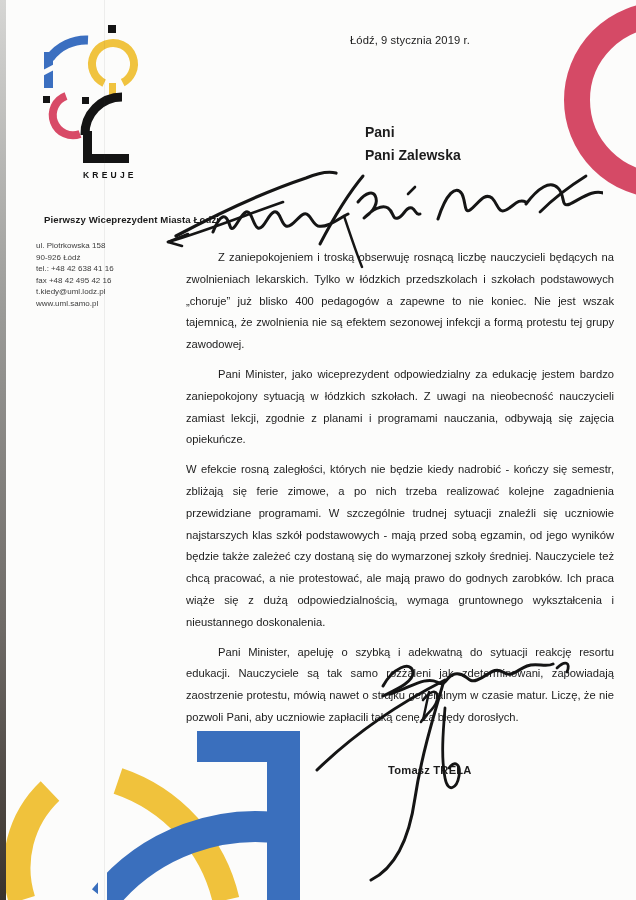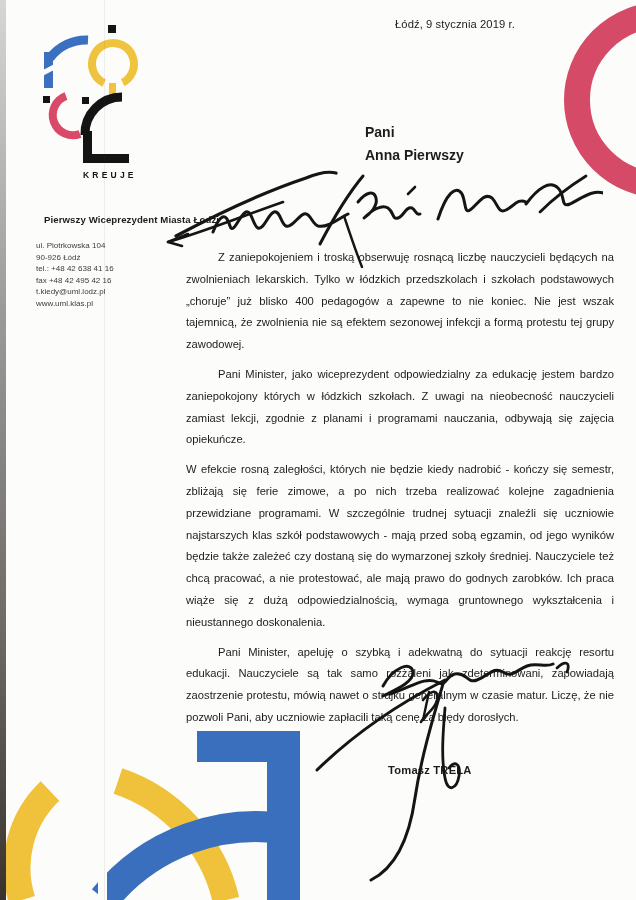--- a/index.html
+++ b/index.html
@@ -12,21 +12,21 @@
     position:absolute;left:0;top:0;width:6px;height:900px;z-index:6;
     background:linear-gradient(to bottom,#d6d6d4 0%,#9a9a97 35%,#6e6a66 70%,#39322c 100%);
   }
   .crease{
     position:absolute;left:104px;top:0;width:1px;height:900px;z-index:5;
     background:rgba(70,70,70,0.08);
   }
   .decor-svg{position:absolute;left:0;top:0;width:636px;height:900px;z-index:1;}
   .logo-svg{position:absolute;left:35px;top:22px;width:110px;height:165px;z-index:2;}
   .date-line{
-    position:absolute;left:350px;top:18px;width:210px;text-align:center;
+    position:absolute;left:350px;top:34px;width:210px;text-align:left;
     font-size:11.2px;letter-spacing:0.1px;z-index:3;
   }
   .sender-title{
     position:absolute;left:44px;top:214px;width:210px;
     font-size:9.6px;font-weight:bold;letter-spacing:0.1px;z-index:3;
   }
   .sender-address{
     position:absolute;left:36px;top:240px;width:150px;
     font-size:8px;line-height:11.6px;color:#3c3c3c;z-index:3;
   }
@@ -92,51 +92,51 @@
       <rect x="8" y="74" width="7" height="7" fill="#141414"></rect>
       <rect x="47" y="75" width="7" height="7" fill="#141414"></rect>
     </g>
     <text x="48" y="156" font-size="8.5" font-weight="bold" letter-spacing="3.2" fill="#141414" style="font-family:'Liberation Sans',sans-serif;">KREUJE</text>
   </svg>
 
   <div class="date-line">Łódź, 9 stycznia 2019 r.</div>
 
   <div class="sender-title">Pierwszy Wiceprezydent Miasta Łodzi</div>
   <div class="sender-address">
-    <div>ul. Piotrkowska 104</div>
+    <div>ul. Piotrkowska 158</div>
     <div>90-926 Łódź</div>
     <div>tel.: +48 42 638 41 16</div>
     <div>fax +48 42 495 42 16</div>
     <div>t.kiedy@uml.lodz.pl</div>
-    <div>www.uml.klas.pl</div>
+    <div>www.uml.samo.pl</div>
   </div>
 
   <div class="recipient">
     <div>Pani</div>
-    <div>Anna Pierwszy</div>
+    <div>Pani Zalewska</div>
   </div>
 
   <svg class="salutation-svg" viewBox="0 0 445 110" role="img" aria-label="Szanowna Pani Minister">
     <path class="hand" stroke-width="3.2" d="M 18 72 C 50 55 100 30 148 14 C 160 9 170 7 178 9"></path>
     <path class="hand" stroke-width="2.6" d="M 10 78 C 45 68 85 52 125 38"></path>
     <path class="hand" stroke-width="2.6" d="M 30 70 L 10 78 L 24 82"></path>
     <path class="hand" stroke-width="3" d="M 55 68 C 62 50 68 48 72 62 C 75 72 82 50 88 48 C 94 46 95 62 100 64 C 106 66 110 50 116 48 C 122 46 123 60 128 62 C 134 64 140 52 146 50 C 152 48 154 60 160 62 C 170 64 180 55 190 50"></path>
     <path class="hand" stroke-width="2.4" d="M 186 52 C 192 70 198 88 204 103"></path>
     <path class="hand" stroke-width="3" d="M 162 80 C 175 55 190 30 205 12"></path>
     <path class="hand" stroke-width="3" d="M 200 38 C 208 28 216 26 218 34 C 220 42 212 50 206 54 C 214 46 224 40 230 44 C 236 48 234 56 240 54 C 246 52 248 42 254 44 C 258 46 258 52 262 50"></path>
     <path class="hand" stroke-width="2.6" d="M 250 30 L 257 23"></path>
     <path class="hand" stroke-width="3" d="M 280 55 C 288 30 298 20 304 30 C 308 38 306 50 312 46 C 320 40 326 28 334 34 C 340 40 340 50 348 46 C 356 42 360 34 368 38"></path>
     <path class="hand" stroke-width="3" d="M 368 40 C 380 24 392 16 400 24 C 408 32 402 44 412 40 C 424 34 436 24 448 30"></path>
     <path class="hand" stroke-width="2.8" d="M 382 48 C 396 34 412 22 428 12"></path>
     <path class="hand" stroke-width="2.8" d="M 448 28 C 456 24 459 29 455 36"></path>
   </svg>
 
   <div class="body-text">
     <p class="indent">Z zaniepokojeniem i troską obserwuję rosnącą liczbę nauczycieli będących na zwolnieniach lekarskich. Tylko w łódzkich przedszkolach i szkołach podstawowych „choruje” już blisko 400 pedagogów a zapewne to nie koniec. Nie jest wszak tajemnicą, że zwolnienia nie są efektem sezonowej infekcji a formą protestu tej grupy zawodowej.</p>
-    <p class="indent">Pani Minister, jako wiceprezydent odpowiedzialny za edukację jestem bardzo zaniepokojony których w łódzkich szkołach. Z uwagi na nieobecność nauczycieli zamiast lekcji, zgodnie z planami i programami nauczania, odbywają się zajęcia opiekuńcze.</p>
+    <p class="indent">Pani Minister, jako wiceprezydent odpowiedzialny za edukację jestem bardzo zaniepokojony sytuacją w łódzkich szkołach. Z uwagi na nieobecność nauczycieli zamiast lekcji, zgodnie z planami i programami nauczania, odbywają się zajęcia opiekuńcze.</p>
     <p>W efekcie rosną zaległości, których nie będzie kiedy nadrobić - kończy się semestr, zbliżają się ferie zimowe, a po nich trzeba realizować kolejne zagadnienia przewidziane programami. W szczególnie trudnej sytuacji znaleźli się uczniowie najstarszych klas szkół podstawowych - mają przed sobą egzamin, od jego wyników będzie także zależeć czy dostaną się do wymarzonej szkoły średniej. Nauczyciele też chcą pracować, a nie protestować, ale mają prawo do godnych zarobków. Ich praca wiąże się z dużą odpowiedzialnością, wymaga gruntownego wykształcenia i nieustannego doskonalenia.</p>
     <p class="indent">Pani Minister, apeluję o szybką i adekwatną do sytuacji reakcję resortu edukacji. Nauczyciele są tak samo rozżaleni jak zdeterminowani, zapowiadają zaostrzenie protestu, mówią nawet o strajku generalnym w czasie matur. Liczę, że nie pozwoli Pani, aby uczniowie zapłacili taką cenę za błędy dorosłych.</p>
   </div>
 
   <div class="sig-name">Tomasz TRELA</div>
 
   <svg class="sig-svg" viewBox="0 0 305 245" aria-hidden="true">
     <path class="hand" stroke-width="3" d="M 88 38 C 98 20 116 12 118 24 C 119 34 100 42 88 48"></path>
     <path class="hand" stroke-width="3" d="M 95 46 C 115 40 130 28 142 34 C 152 40 150 28 160 26 C 172 24 172 36 182 32 C 194 28 198 18 208 24 C 216 30 222 22 232 18 C 242 14 250 20 258 16"></path>
     <path class="hand" stroke-width="2.8" d="M 262 20 C 270 12 276 14 272 24"></path>

